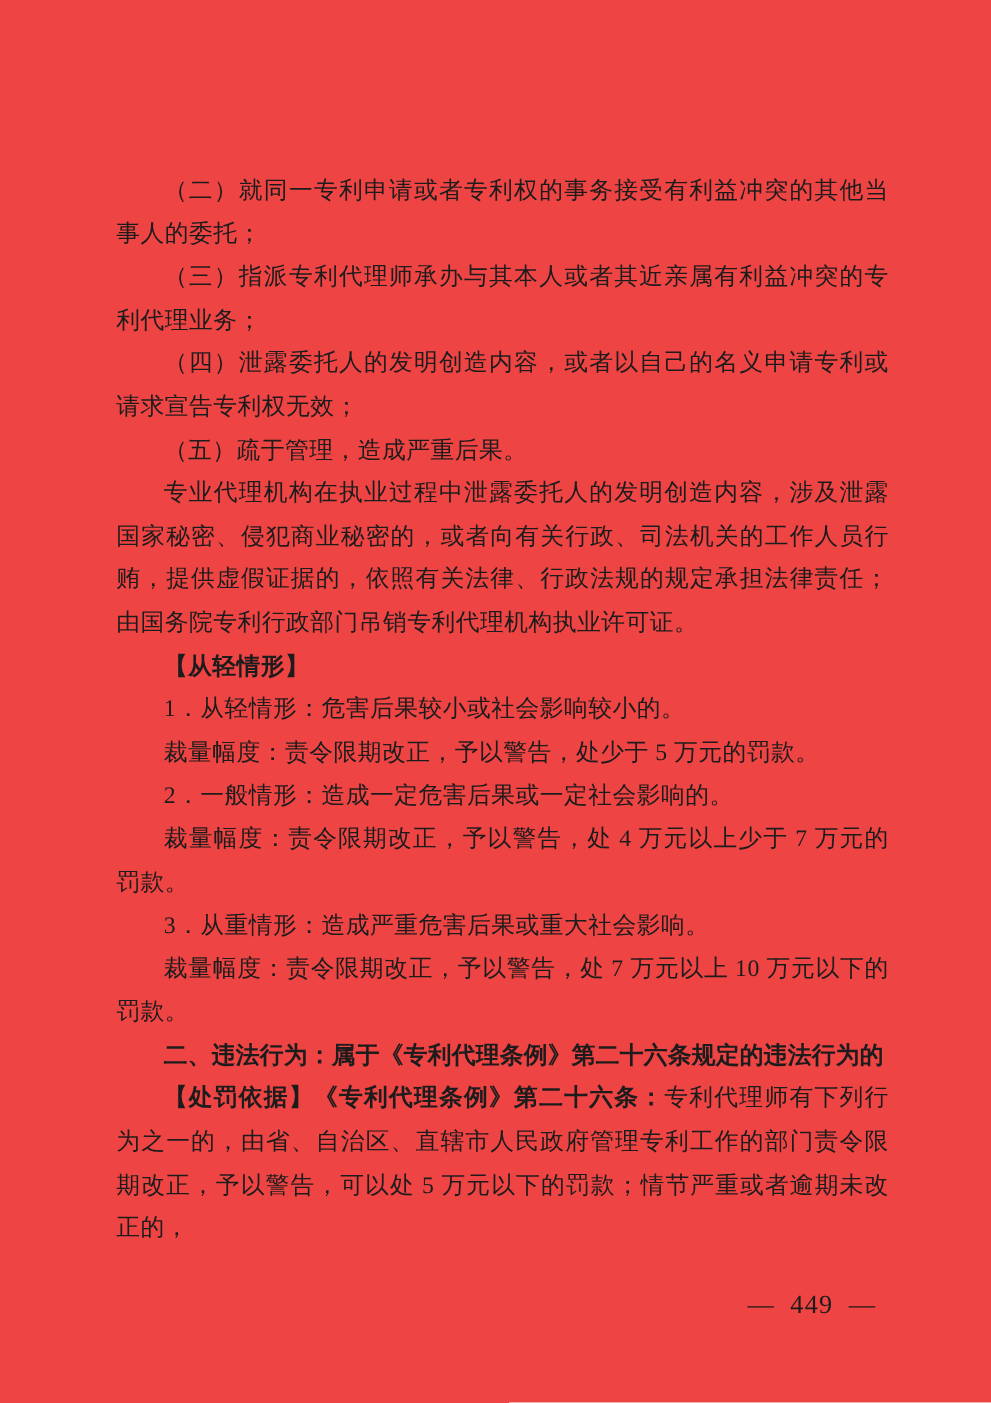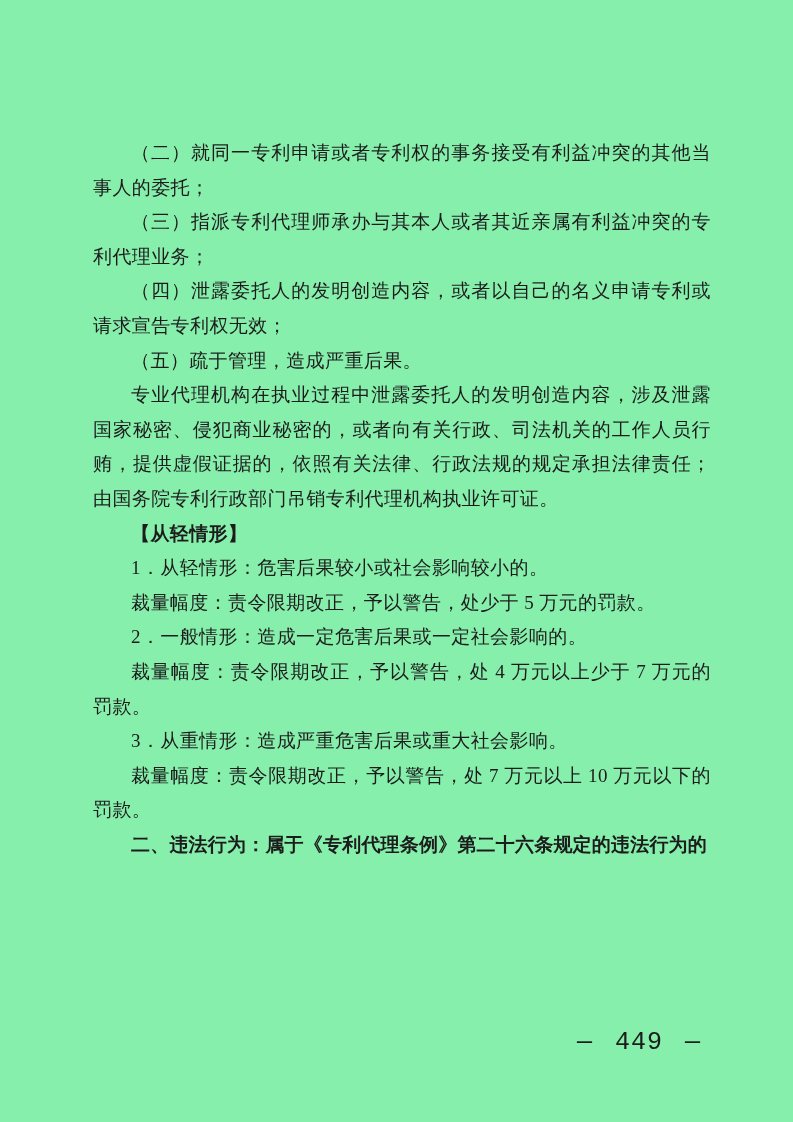--- a/index.html
+++ b/index.html
@@ -4,21 +4,21 @@
 <style>
   html, body {
     margin: 0;
     padding: 0;
     background: #ffffff;
   }
   .page {
     position: relative;
     width: 793px;
     height: 1122px;
-    background: #86efac;
+    background: #ef4444;
     overflow: hidden;
     font-family: "Liberation Serif", "DejaVu Serif", serif;
     color: #1c1c1c;
   }
   .text-block {
     position: absolute;
     left: 93px;
     top: 136px;
     width: 618px;
   }
@@ -40,26 +40,26 @@
     font-weight: bold;
     letter-spacing: 0.2px;
   }
   .bold-run {
     font-weight: bold;
   }
   .page-number {
     position: absolute;
     top: 1030px;
     right: 92px;
-    font-size: 25px;
+    font-size: 21px;
     line-height: 26px;
     letter-spacing: 1px;
     word-spacing: 6px;
     color: #1c1c1c;
-    font-family: Liberation Mono, monospace;
+    font-family: Liberation Serif, serif;
     white-space: nowrap;
   }
 </style>
 </head>
 <body>
 
 <div class="page">
   <div class="text-block">
     <p>（二）就同一专利申请或者专利权的事务接受有利益冲突的其他当事人的委托；</p>
     <p>（三）指派专利代理师承办与其本人或者其近亲属有利益冲突的专利代理业务；</p>
@@ -67,15 +67,16 @@
     <p>（五）疏于管理，造成严重后果。</p>
     <p>专业代理机构在执业过程中泄露委托人的发明创造内容，涉及泄露国家秘密、侵犯商业秘密的，或者向有关行政、司法机关的工作人员行贿，提供虚假证据的，依照有关法律、行政法规的规定承担法律责任；由国务院专利行政部门吊销专利代理机构执业许可证。</p>
     <p class="bracket-heading">【从轻情形】</p>
     <p>1．从轻情形：危害后果较小或社会影响较小的。</p>
     <p>裁量幅度：责令限期改正，予以警告，处少于 5 万元的罚款。</p>
     <p>2．一般情形：造成一定危害后果或一定社会影响的。</p>
     <p>裁量幅度：责令限期改正，予以警告，处 4 万元以上少于 7 万元的罚款。</p>
     <p>3．从重情形：造成严重危害后果或重大社会影响。</p>
     <p>裁量幅度：责令限期改正，予以警告，处 7 万元以上 10 万元以下的罚款。</p>
     <p class="hei-heading">二、违法行为：属于《专利代理条例》第二十六条规定的违法行为的</p>
+    <p><span class="bold-run">【处罚依据】《专利代理条例》第二十六条：</span><span>专利代理师有下列行为之一的，由省、自治区、直辖市人民政府管理专利工作的部门责令限期改正，予以警告，可以处 5 万元以下的罚款；情节严重或者逾期未改正的，</span></p>
   </div>
   <div class="page-number">— 449 —</div>
 </div>
 
 </body></html>

